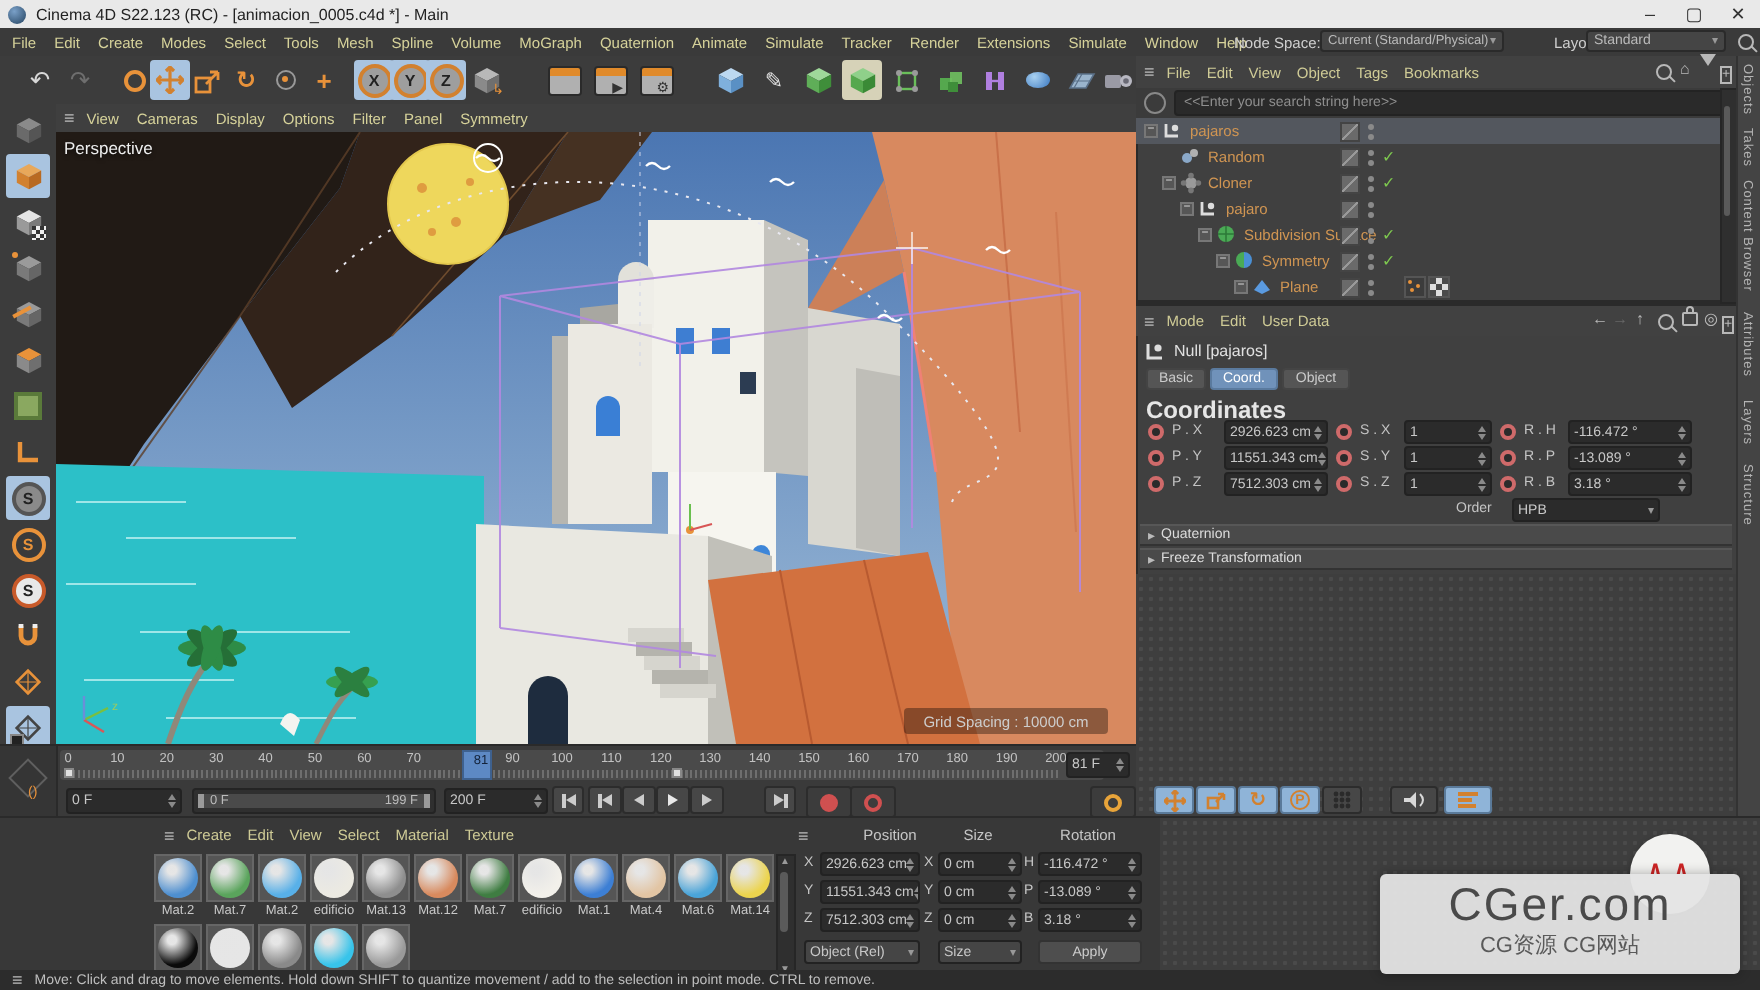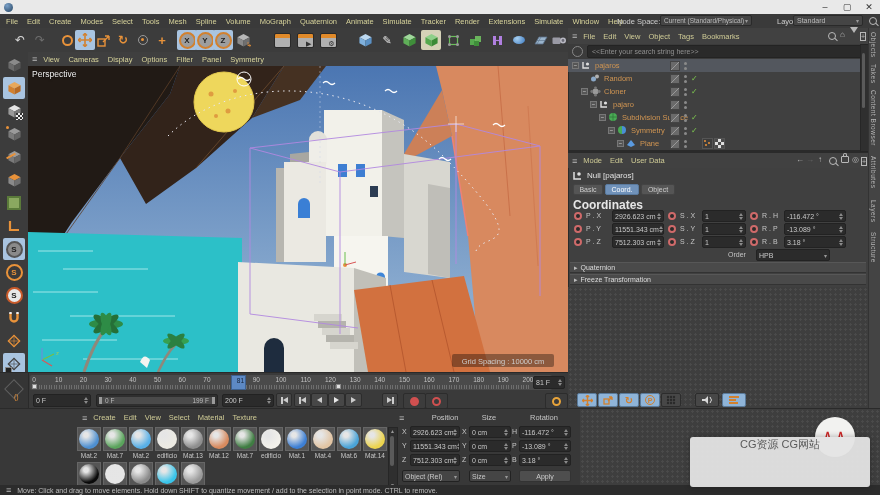--- a/index.html
+++ b/index.html
@@ -108,20 +108,21 @@
   .funnel{width:0;height:0;border-left:4px solid transparent;border-right:4px solid transparent;border-top:6px solid #b8b8b8}
   .plusbox{width:8px;height:8px;border:1px solid #b8b8b8;color:#b8b8b8;font-size:7px;line-height:6px;text-align:center;box-sizing:border-box}
 </style>
 </head>
 <body>
 
 <div id="app">
 
   <div class="abs titlebar">
     <span class="c4dlogo"></span>
+    <span style="font-size:8px">Cinema 4D S22.123 (RC) - [animacion_0005.c4d *] - Main</span>
     <span class="wbtn" style="right:44px">–</span>
     <span class="wbtn" style="right:22px">▢</span>
     <span class="wbtn" style="right:0">✕</span>
   </div>
 
   <div class="abs menubar">
     <span id="menu-items" style="display:flex">
         <span class="mi">File</span>
         <span class="mi">Edit</span>
         <span class="mi">Create</span>
@@ -1115,15 +1116,16 @@
   <div class="abs statusbar">
     <span class="burger" style="margin-left:6px">≡</span>
     <span>Move: Click and drag to move elements. Hold down SHIFT to quantize movement / add to the selection in point mode. CTRL to remove.</span>
   </div>
 
   <div class="abs mascot">
     <span style="left:9px">∧</span>
       <span style="left:22px">∧</span>
   </div>
   <div class="abs wm">
+    <div class="wmtitle">CGer.com</div>
     <div class="wmsub">CG资源 CG网站</div>
   </div>
 </div>
 
 </body></html>

